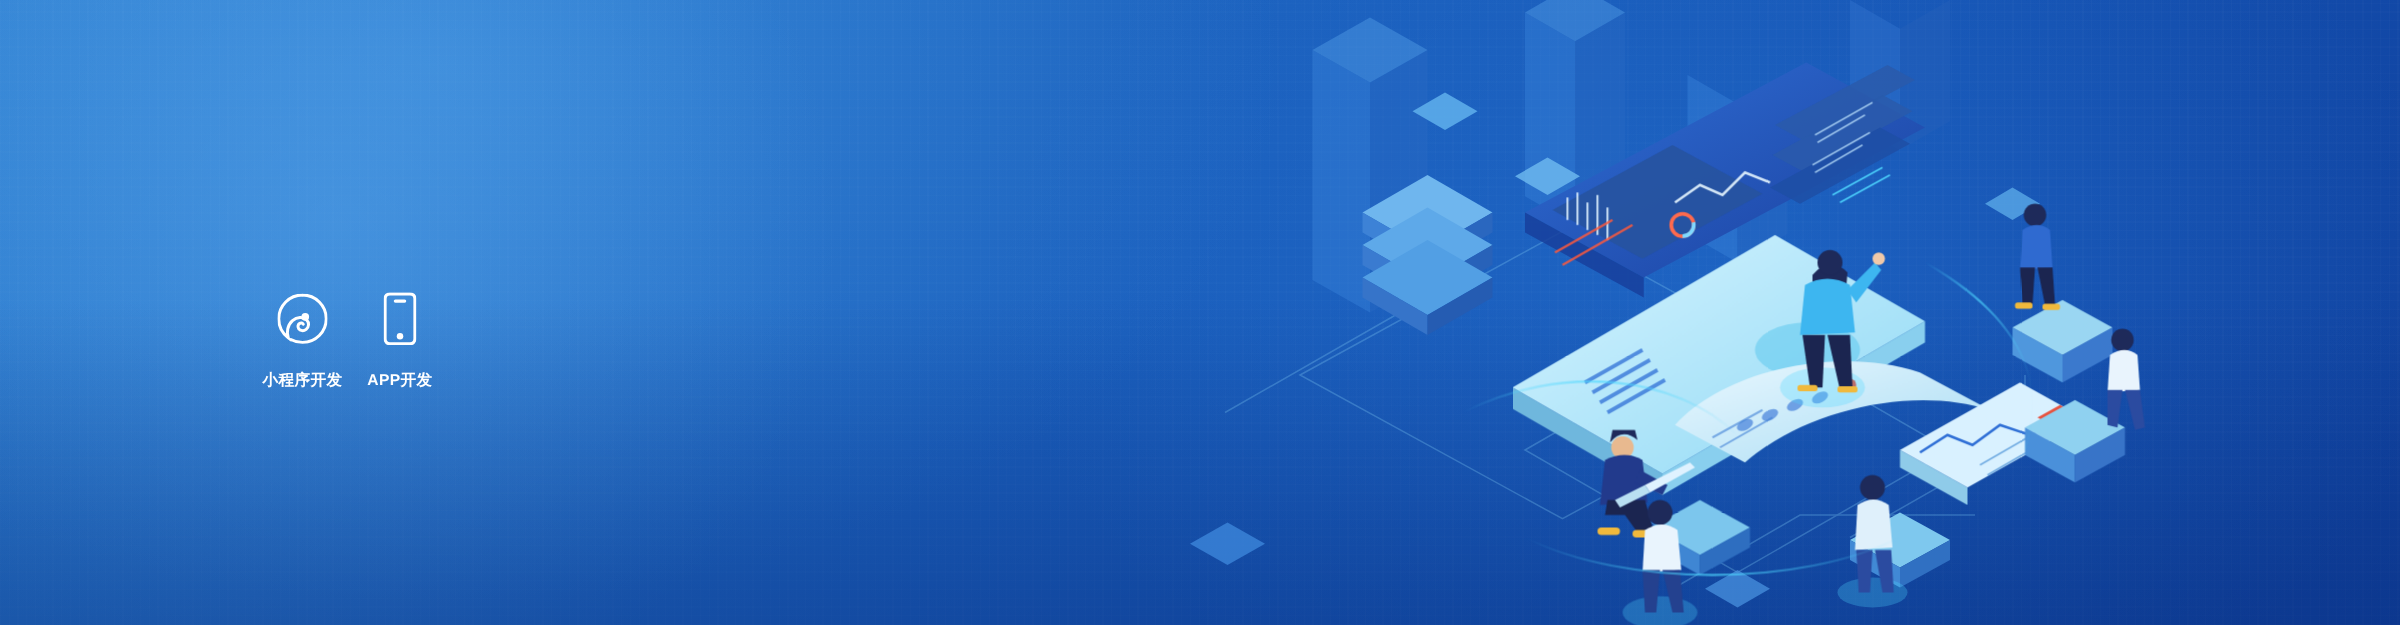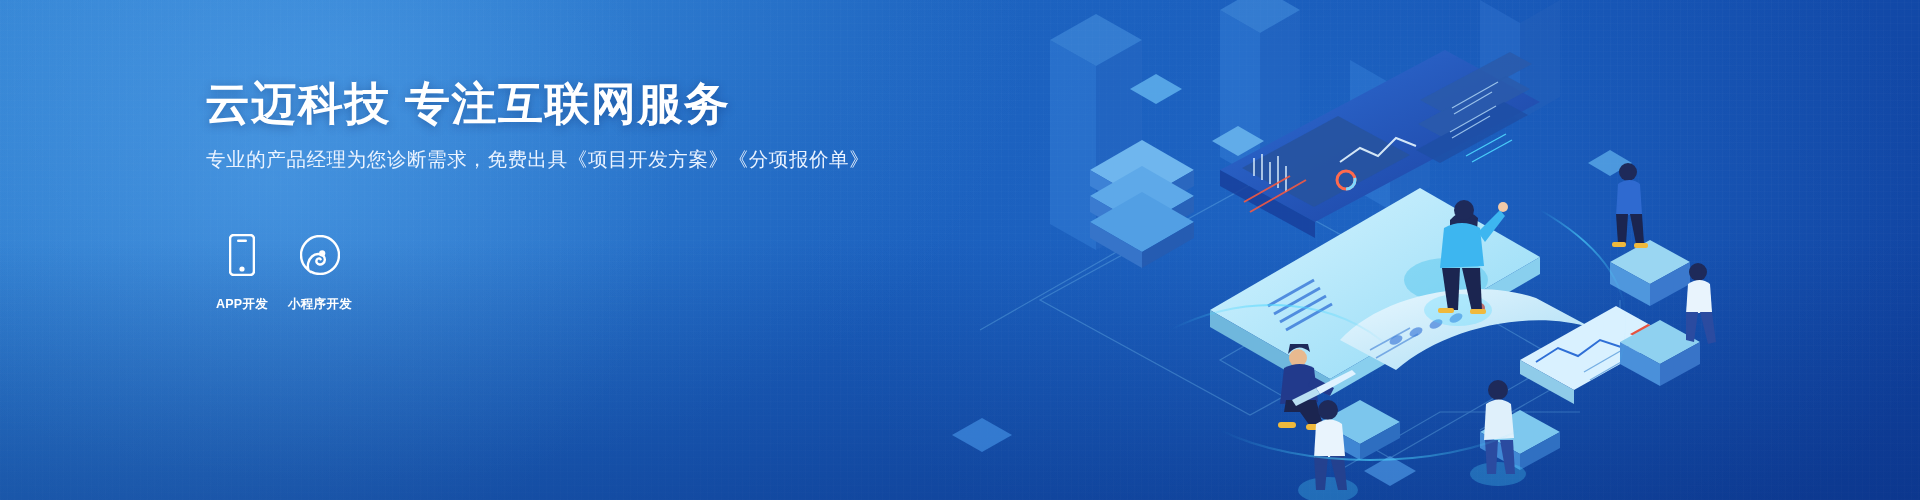--- a/index.html
+++ b/index.html
@@ -306,48 +306,44 @@
       <g fill="none" stroke="url(#glowLine)" stroke-width="2" opacity=".75">
         <path d="M250,330 C330,290 420,300 470,348"></path>
         <path d="M620,210 C690,250 720,300 700,360"></path>
         <path d="M300,430 C380,470 520,470 600,430"></path>
       </g>
     </svg>
   </div>
 
   <div class="content">
 
-    <h1 class="headline">
-      <span>云迈科技</span><span class="gap"></span><span>专注互联网服务</span>
-    </h1>
-
-    <p class="subtitle sub1">专业的产品经理为您诊断需求，免费出具《项目开发方案》《分项报价单》</p>
+
 
     <div class="services">
+
+      <div class="service">
+        <span class="svc-icon">
+          <svg width="40" height="40" viewBox="0 0 40 40">
+            <path d="M20 1 C9.5 1 1 9.5 1 20 c0 6.2 3 11.7 7.6 15.2 C7 31 8 25 12 21.5 c3.6-3.2 8.6-3.2 11.3-0.6 2.2 2.2 2 5.7-0.4 7.6-2 1.6-4.8 1.2-6-0.6-1-1.5-0.5-3.4 0.9-4.2 1-0.6 2.3-0.3 2.8 0.6" fill="none" stroke="#fff" stroke-width="2.4" stroke-linecap="round"></path>
+            <path d="M20 1 c10.5 0 19 8.5 19 19 0 10.5-8.5 19-19 19-3.4 0-6.6-0.9-9.3-2.4" fill="none" stroke="#fff" stroke-width="2.4" stroke-linecap="round"></path>
+            <circle cx="22.2" cy="18.4" r="3.1" fill="#fff"></circle>
+          </svg>
+        </span>
+        <span class="svc-label">小程序开发</span>
+      </div>
 
       <div class="service">
         <span class="svc-icon">
           <svg width="26" height="42" viewBox="0 0 26 42">
             <rect x="1" y="1" width="24" height="40" rx="4" ry="4" fill="none" stroke="#fff" stroke-width="2.6"></rect>
             <rect x="8" y="5.5" width="10" height="2.6" rx="1.3" fill="#fff"></rect>
             <circle cx="13" cy="35" r="2.6" fill="#fff"></circle>
           </svg>
         </span>
         <span class="svc-label">APP开发</span>
       </div>
 
-      <div class="service">
-        <span class="svc-icon">
-          <svg width="40" height="40" viewBox="0 0 40 40">
-            <path d="M20 1 C9.5 1 1 9.5 1 20 c0 6.2 3 11.7 7.6 15.2 C7 31 8 25 12 21.5 c3.6-3.2 8.6-3.2 11.3-0.6 2.2 2.2 2 5.7-0.4 7.6-2 1.6-4.8 1.2-6-0.6-1-1.5-0.5-3.4 0.9-4.2 1-0.6 2.3-0.3 2.8 0.6" fill="none" stroke="#fff" stroke-width="2.4" stroke-linecap="round"></path>
-            <path d="M20 1 c10.5 0 19 8.5 19 19 0 10.5-8.5 19-19 19-3.4 0-6.6-0.9-9.3-2.4" fill="none" stroke="#fff" stroke-width="2.4" stroke-linecap="round"></path>
-            <circle cx="22.2" cy="18.4" r="3.1" fill="#fff"></circle>
-          </svg>
-        </span>
-        <span class="svc-label">小程序开发</span>
-      </div>
-
 
 
 
     </div>
   </div>
 </div>
 
 </body></html>

